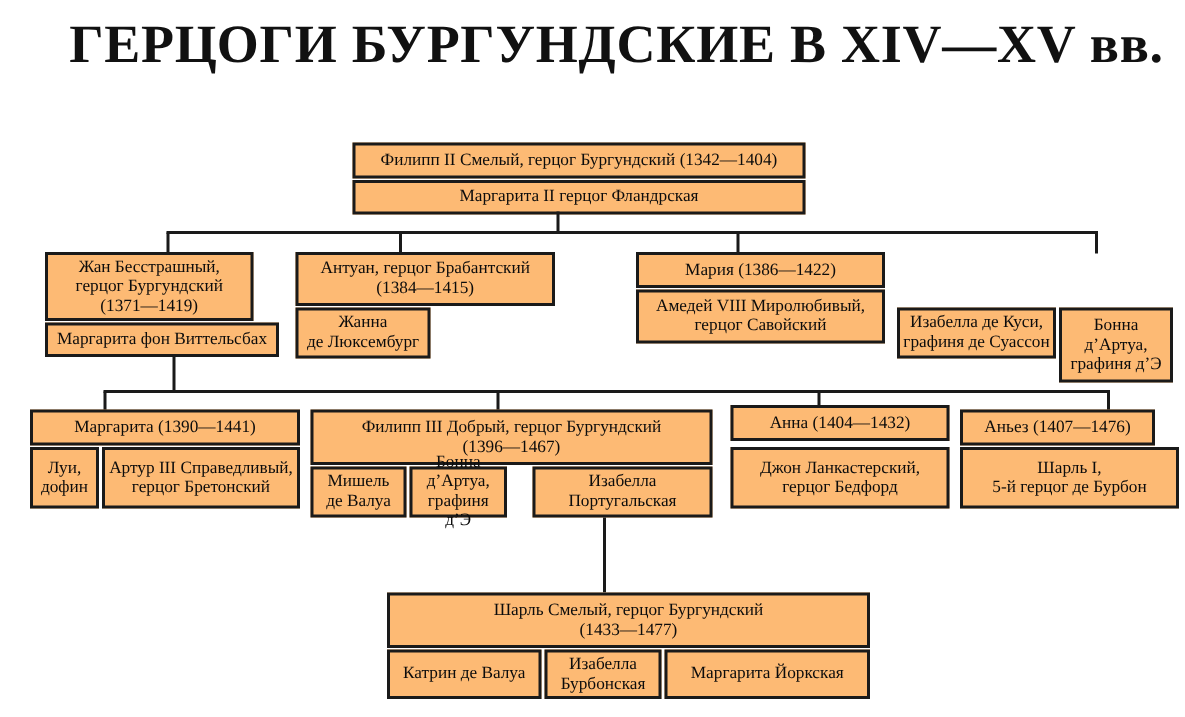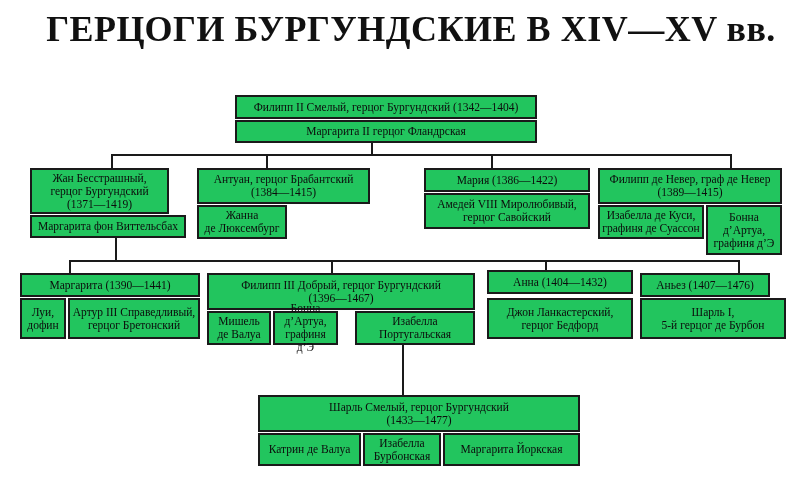--- a/index.html
+++ b/index.html
@@ -20,21 +20,21 @@
     text-align: center;
     font-size: 36px;
     font-weight: bold;
     letter-spacing: 0.5px;
     color: #111111;
   }
   .pbox {
     position: absolute;
     box-sizing: border-box;
     border: 2px solid #1a1a1a;
-    background: #22c55e;
+    background: #fdba74;
     display: flex;
     align-items: center;
     justify-content: center;
     text-align: center;
     white-space: pre-line;
     font-size: 11.5px;
     line-height: 13px;
     padding: 0 2px;
   }
   .cline {
@@ -66,22 +66,20 @@
 
   <div class="pbox" style="left:197px;top:168px;width:173px;height:36px">Антуан, герцог Брабантский
 (1384—1415)</div>
   <div class="pbox" style="left:197px;top:205px;width:90px;height:34px">Жанна
 де Люксембург</div>
 
   <div class="pbox" style="left:424px;top:168px;width:166px;height:24px">Мария (1386—1422)</div>
   <div class="pbox" style="left:424px;top:193px;width:166px;height:36px">Амедей VIII Миролюбивый,
 герцог Савойский</div>
 
-  <div class="pbox" style="left:598px;top:168px;width:184px;height:36px">Филипп де Невер, граф де Невер
-(1389—1415)</div>
   <div class="pbox" style="left:598px;top:205px;width:106px;height:34px">Изабелла де Куси,
 графиня де Суассон</div>
   <div class="pbox" style="left:706px;top:205px;width:76px;height:50px">Бонна
 д’Артуа,
 графиня д’Э</div>
 
   <div class="cline" style="left:115px;top:238px;width:2px;height:24px"></div>
   <div class="cline" style="left:69px;top:260px;width:671px;height:2px"></div>
   <div class="cline" style="left:69px;top:261px;width:2px;height:13px"></div>
   <div class="cline" style="left:331px;top:261px;width:2px;height:13px"></div>

